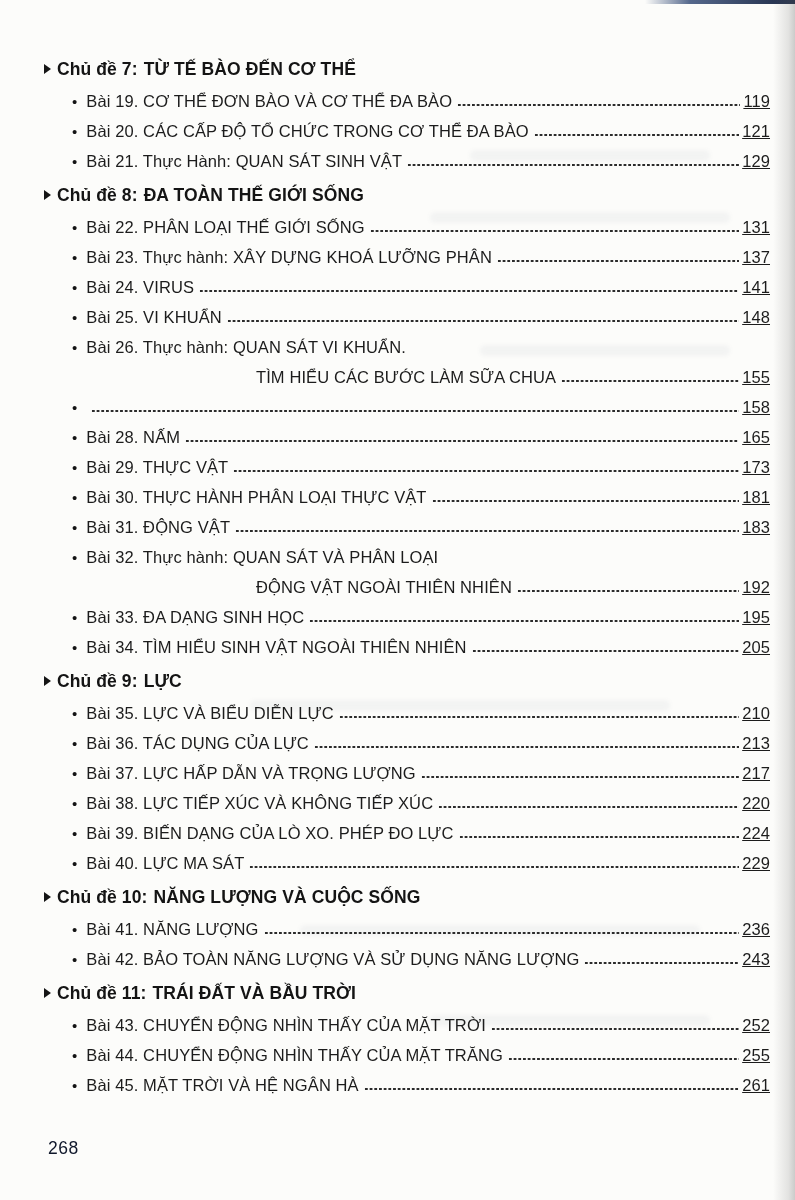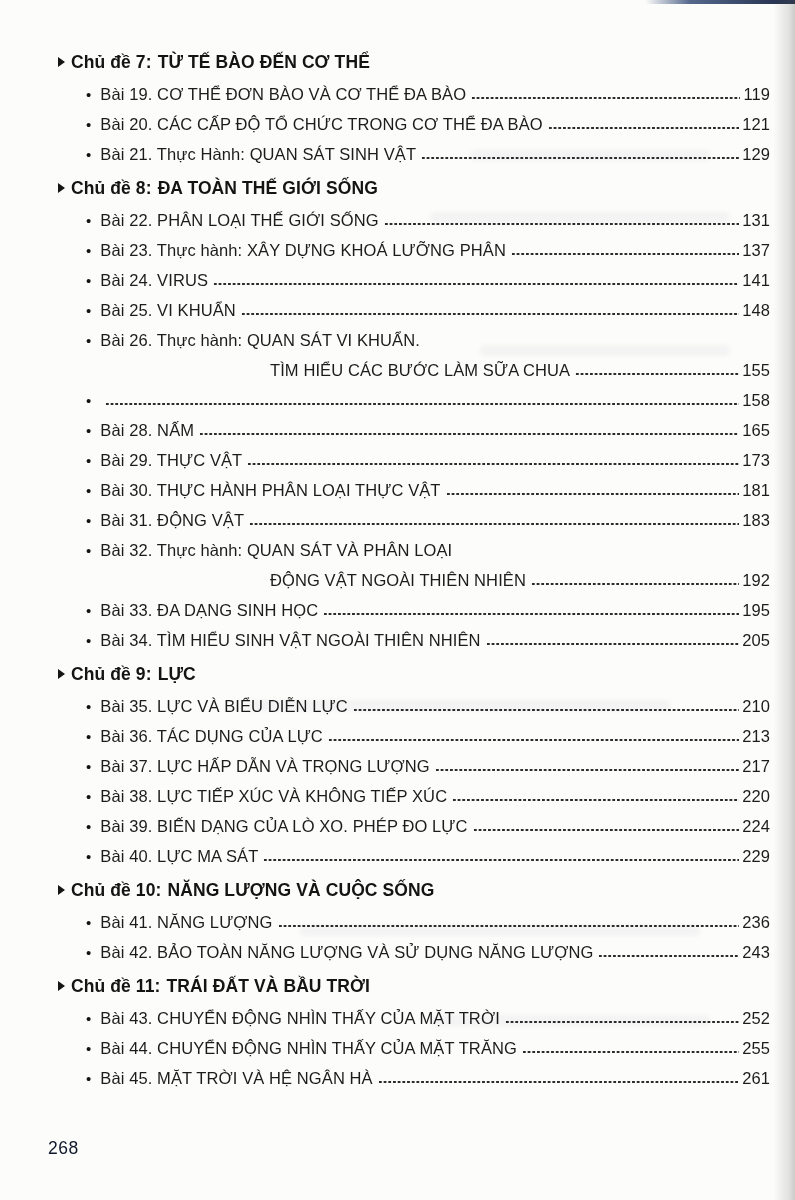--- a/index.html
+++ b/index.html
@@ -30,22 +30,22 @@
     pointer-events: none;
   }
   .bleed {
     position: absolute; height: 11px; border-radius: 5px;
     background: #5c6880; opacity: 0.055; filter: blur(2px);
     pointer-events: none;
   }
   
   .toc {
     position: absolute;
-    top: 43px; left: 0; right: 0;
-    padding-left: 58px;
+    top: 50px; left: 0; right: 0;
+    padding-left: 44px;
     padding-right: 25px;
   }
   .chapter {
     display: flex;
     align-items: baseline;
     height: 34px;
     line-height: 34px;
     margin-top: 2px;
     font-weight: bold;
     font-size: 17.5px;
@@ -84,21 +84,21 @@
   .leader {
     flex: 1 1 auto;
     display: inline-block;
     height: 5px;
     margin: 0 3px 0 5px;
     background-image: radial-gradient(circle, #2b2b2b 1.15px, rgba(0,0,0,0) 1.4px);
     background-size: 4.7px 4px;
     background-repeat: repeat-x;
     background-position: left bottom;
   }
-  .pagenum { flex: 0 0 auto; }
+  .pagenum { flex: 0 0 auto; text-decoration: underline; }
   .wrap-row { padding-left: 212px; }
   .folio {
     position: absolute;
     left: 48px;
     top: 1138px;
     font-size: 17.5px;
     letter-spacing: 0.5px;
     color: #0f172a;
   }
 </style>

